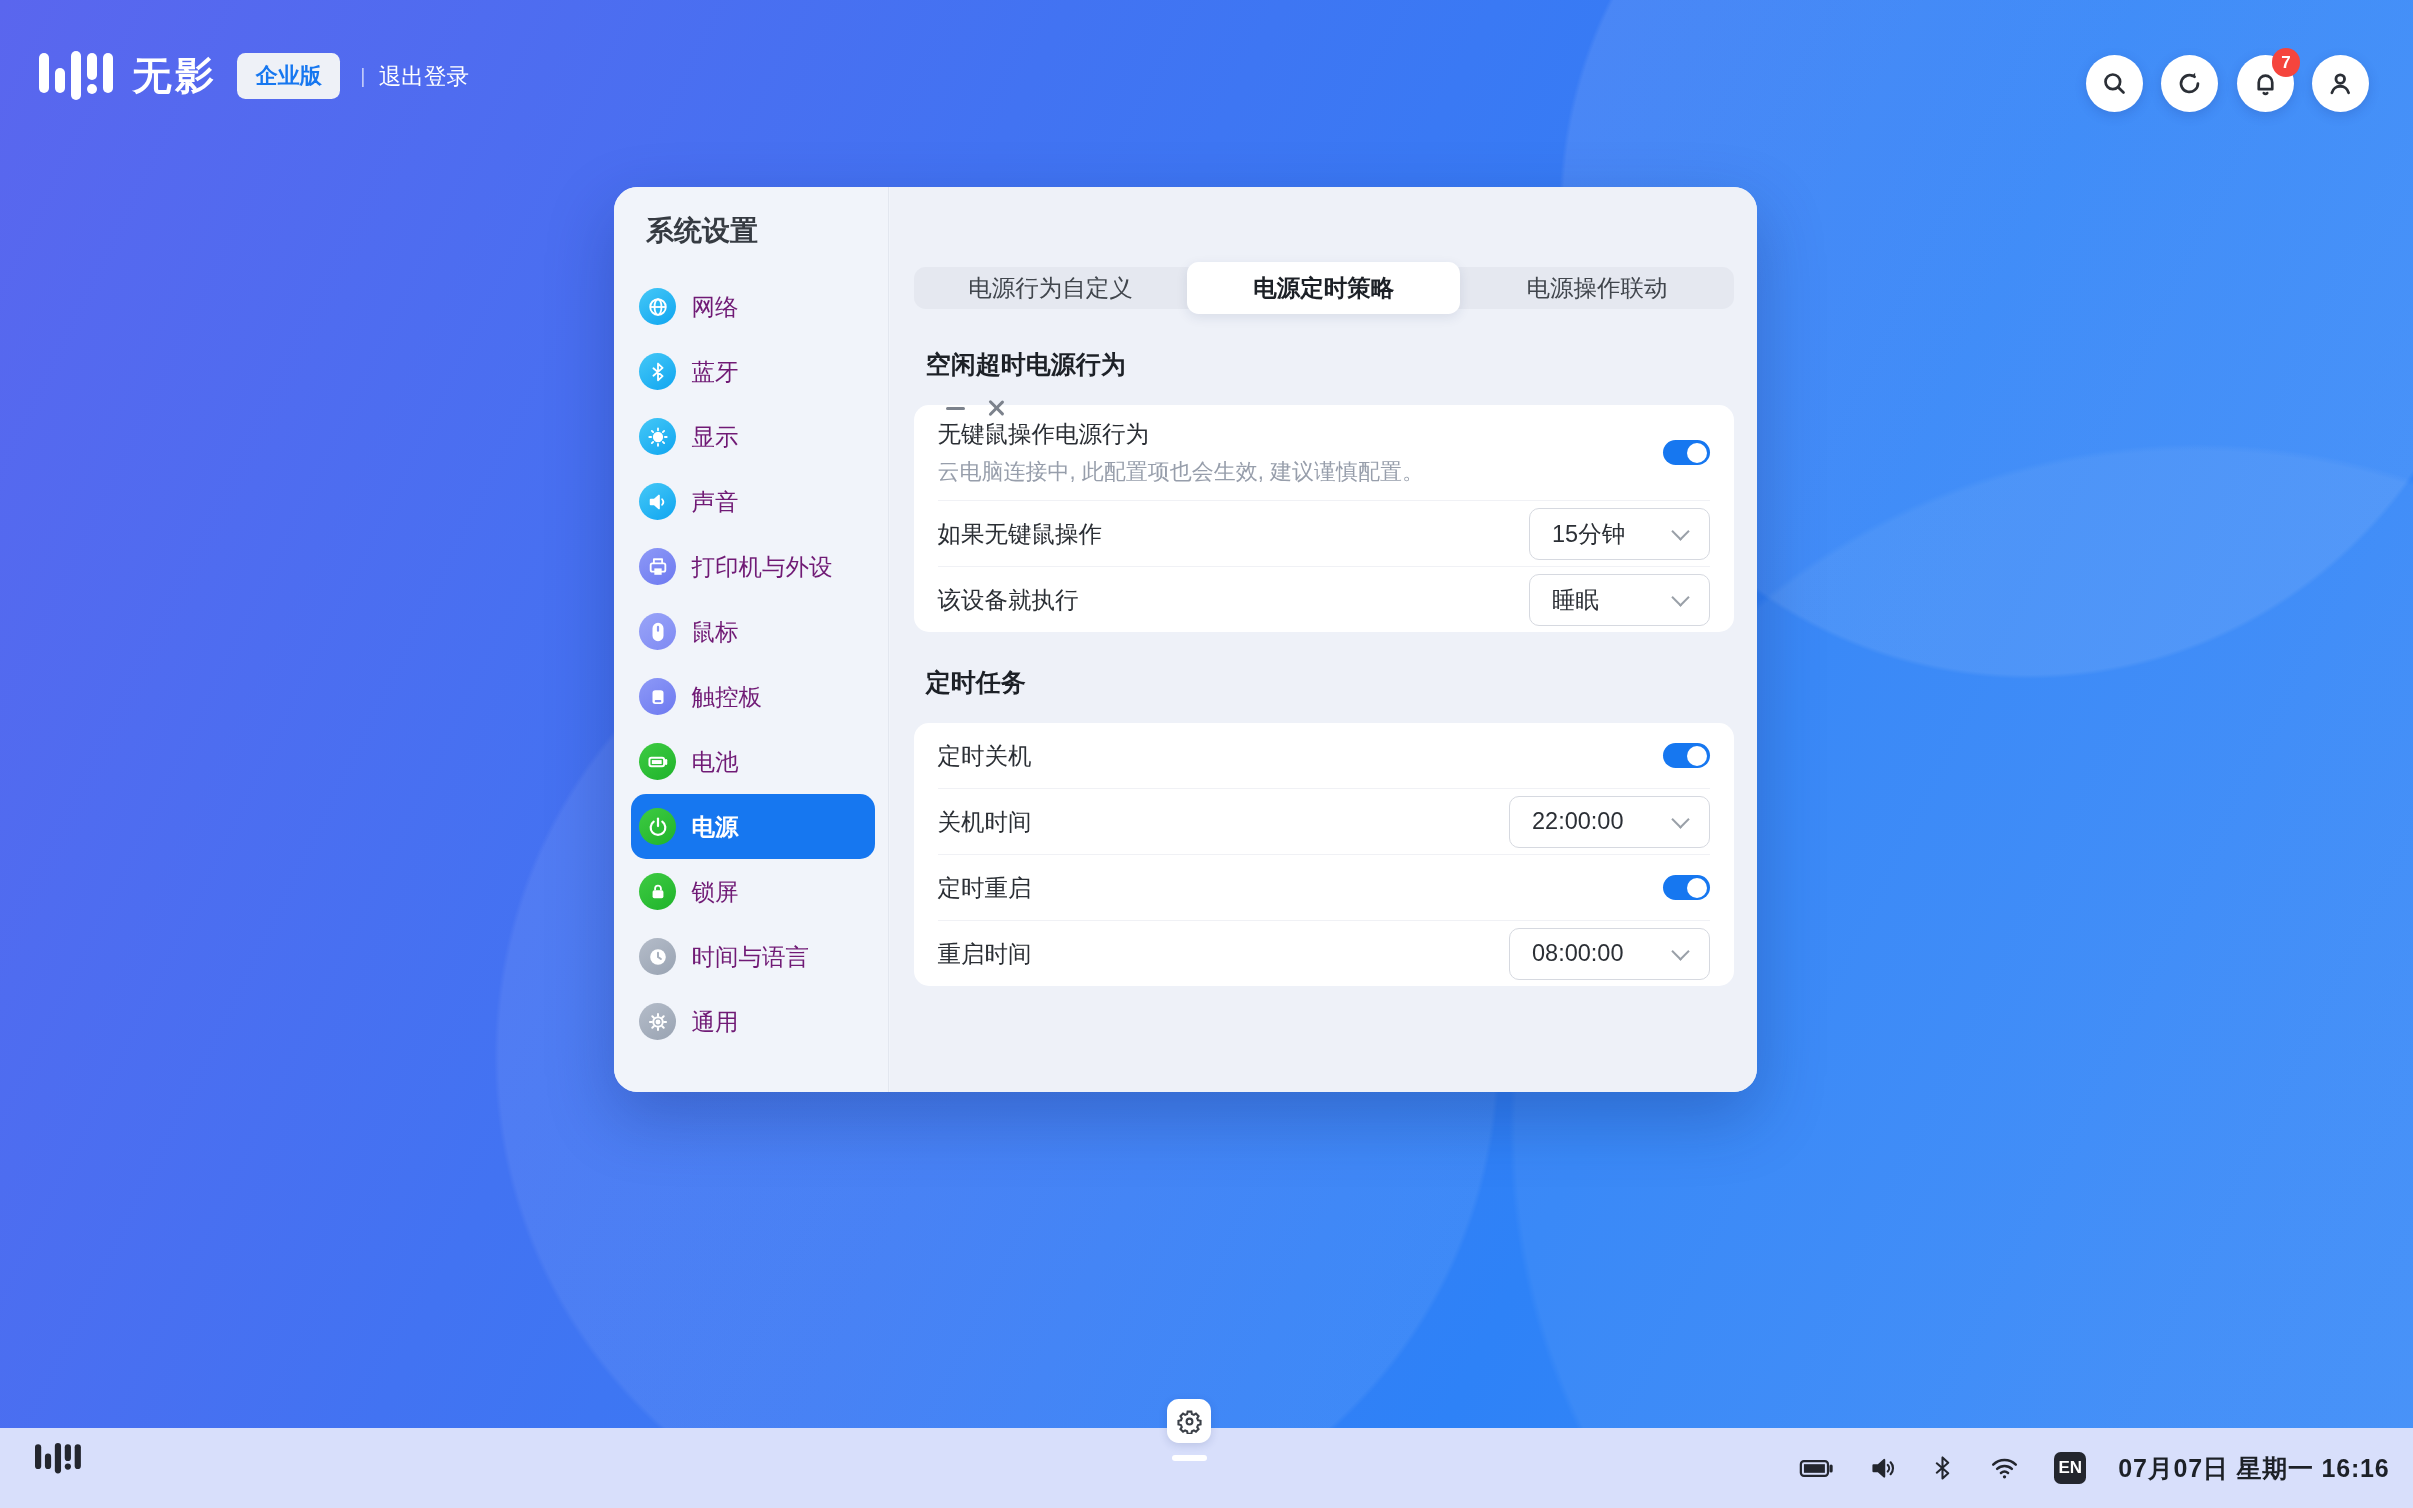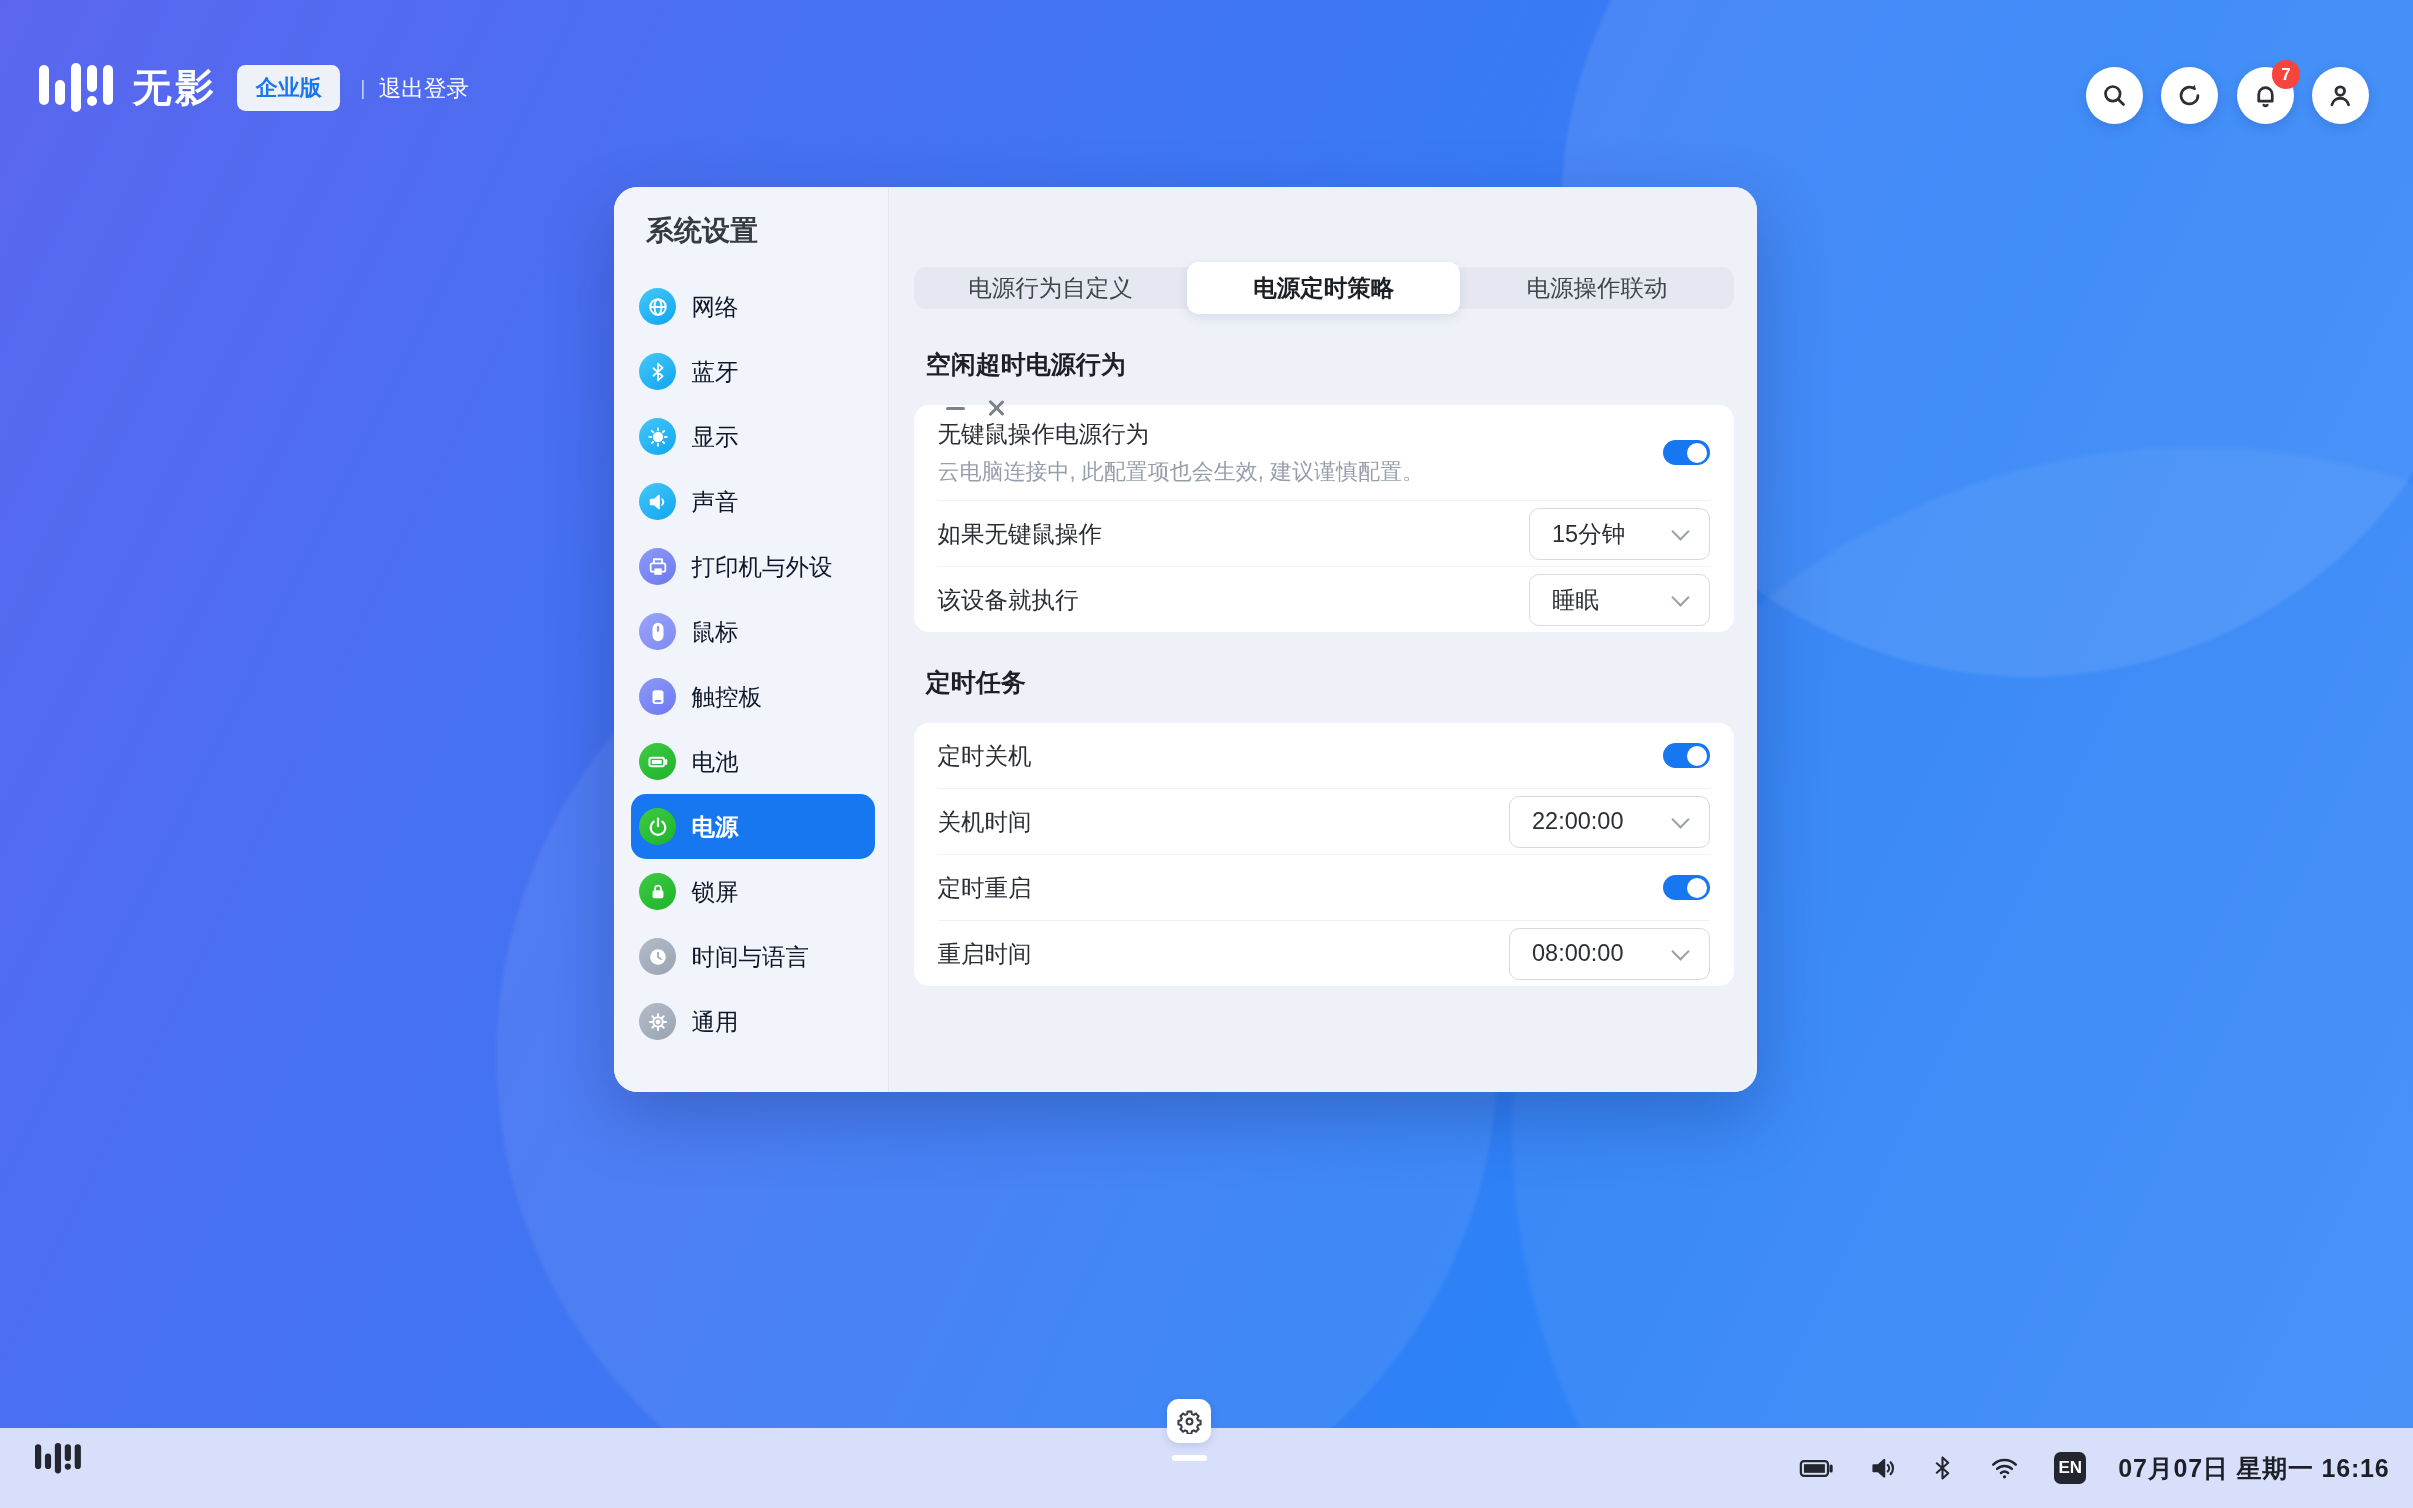--- a/index.html
+++ b/index.html
@@ -11,21 +11,21 @@
   
   .desktop{
     position:absolute;inset:0;
     background:
       radial-gradient(circle 469px at 2028px 210px, rgba(255,255,255,0.09) 99%, transparent 100%),
       radial-gradient(circle 503px at 997px 1056px, rgba(255,255,255,0.07) 99%, transparent 100%),
       radial-gradient(circle 687px at 2196px 1131px, rgba(255,255,255,0.06) 99%, transparent 100%),
       linear-gradient(116deg,#5a66ee 0%,#4273f2 34%,#2e82f7 68%,#3e8cf8 100%);
   }
   
-  .topbar{position:absolute;left:0;top:12px;right:0;height:151px;}
+  .topbar{position:absolute;left:0;top:0;right:0;height:151px;}
   .brand{position:absolute;left:39px;top:49px;display:flex;align-items:center;gap:20px;}
   .logo-mark{display:flex;align-items:flex-start;gap:5.9px;height:50px;}
   .logo-mark .bar{width:10px;background:#fff;border-radius:5.9px;}
   .logo-mark.dark .bar{background:#23262e;}
   .b1{height:40px;margin-top:1.7px;}
   .b2{height:25px;margin-top:17px;}
   .b3{height:49px;}
   .b4w{display:flex;flex-direction:column;align-items:center;gap:4.2px;margin-top:1.7px;}
   .b4w .seg{width:10px;height:27px;background:#fff;border-radius:5.9px;}
   .b4w .dot{width:10px;height:10px;background:#fff;border-radius:50%;}
@@ -54,21 +54,21 @@
   .close-glyph::after{transform:rotate(-45deg);}
   
   .sidebar{position:absolute;left:0;top:0;bottom:0;width:274px;border-right:1.7px solid #e3e7ef;
     background:#f1f4fa;}
   .win-title{position:absolute;left:32px;top:25px;font-size:28px;font-weight:600;color:#363b42;}
   .side-list{position:absolute;left:17px;top:87px;right:13.4px;}
   .side-item{height:65px;display:flex;align-items:center;gap:15px;border-radius:15px;padding:0 8.4px;}
   .side-item.selected{background:#1677f0;}
   .side-item.selected .side-label{color:#fff;font-weight:600;}
   .side-icon{width:37px;height:37px;border-radius:50%;display:flex;align-items:center;justify-content:center;flex:0 0 37px;}
-  .side-label{font-size:23.5px;color:#0f172a;}
+  .side-label{font-size:23.5px;color:#701a75;}
   
   .content{position:absolute;left:276px;top:0;right:0;bottom:0;background:#eef1f8;padding:80px 23.5px 0 24px;box-sizing:border-box;}
   .tabbar{position:relative;height:42px;border-radius:11.7px;background:#e5e8f0;display:flex;}
   .tab{flex:1;display:flex;align-items:center;justify-content:center;font-size:23.5px;color:#41464d;border-radius:11.7px;}
   .tab.active{background:#fff;color:#1d2127;font-weight:700;margin:-5px 0;box-shadow:0 3.4px 11.7px rgba(30,50,100,.10);}
   .section-heading{margin:39px 0 0 11.7px;font-size:25px;font-weight:700;color:#1d2127;}
   .card{margin-top:22px;background:#fff;border-radius:15px;padding:0 23.5px;}
   .row{display:flex;align-items:center;justify-content:space-between;min-height:65px;border-top:1.7px solid #f0f1f5;}
   .row:first-child{border-top:none;margin-top:24px;}
   .row.tall{min-height:92px;}

